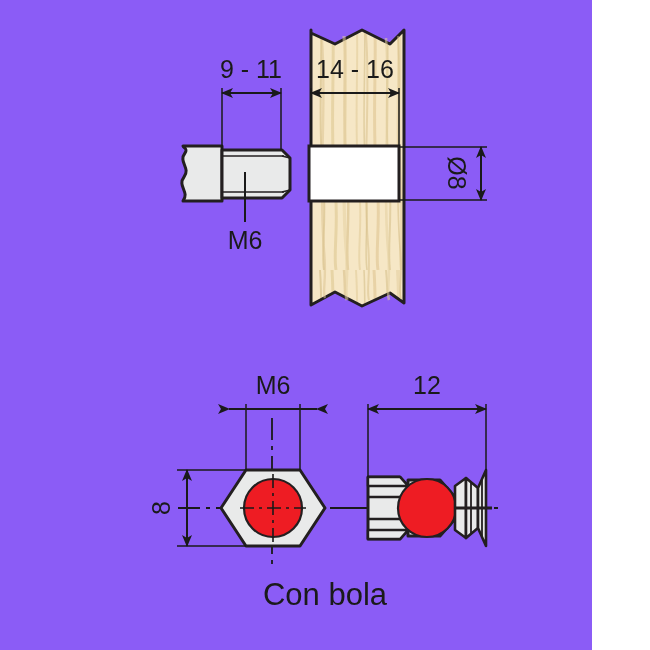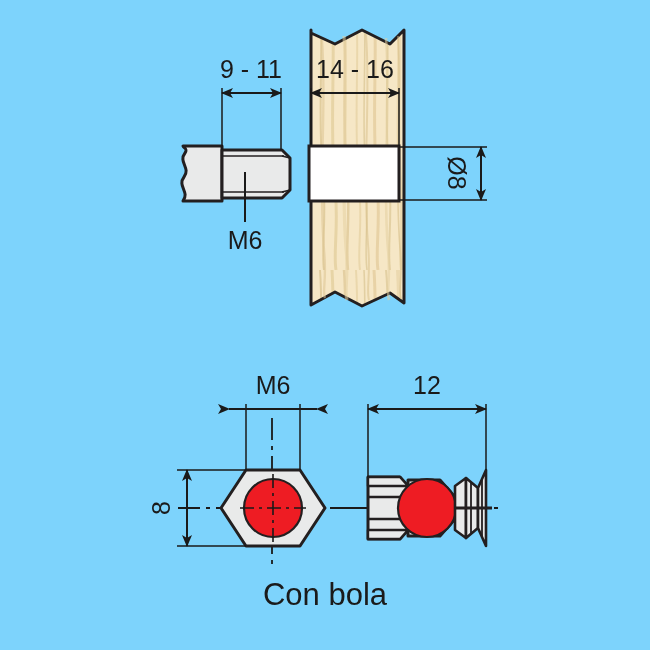--- a/index.html
+++ b/index.html
@@ -9,23 +9,23 @@
     background: #ffffff;
   }
   body {
     width: 650px;
     height: 650px;
     font-family: "Liberation Sans", sans-serif;
     overflow: hidden;
   }
   #stage {
     position: relative;
-    width: 650px;
+    width: 592px;
     height: 650px;
-    background: #7dd3fc;
+    background: #8b5cf6;
   }
   #drawing {
     position: absolute;
     left: 0;
     top: 0;
   }
   text {
     font-family: "Liberation Sans", sans-serif;
     fill: #1a1a1a;
   }

